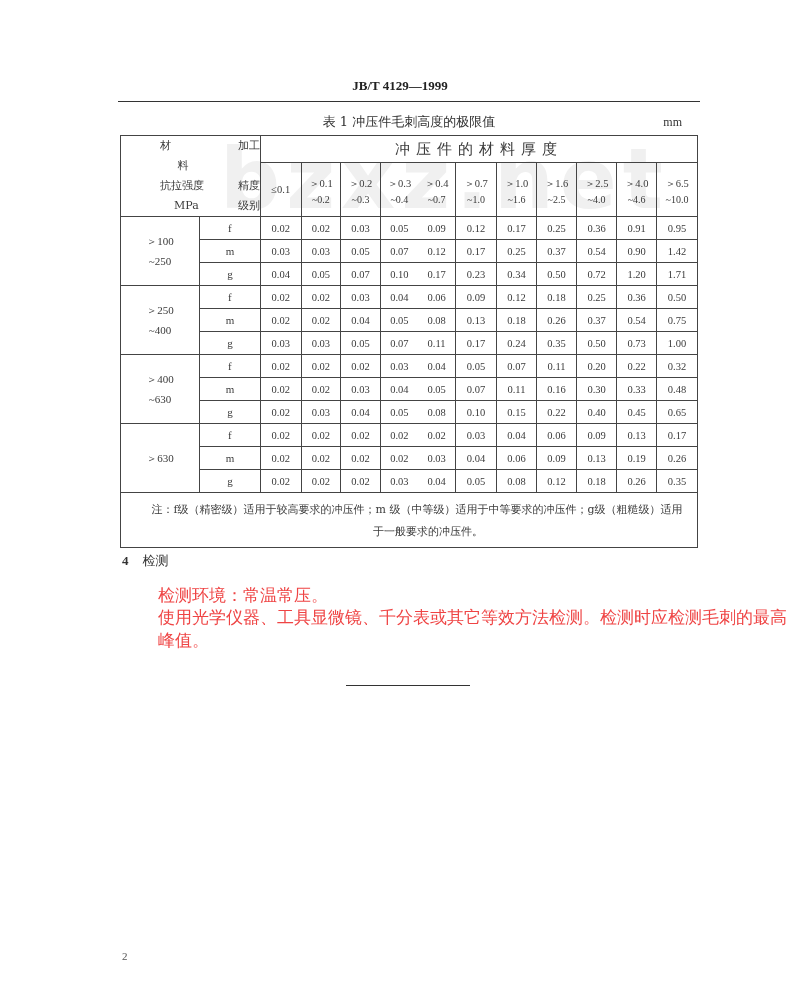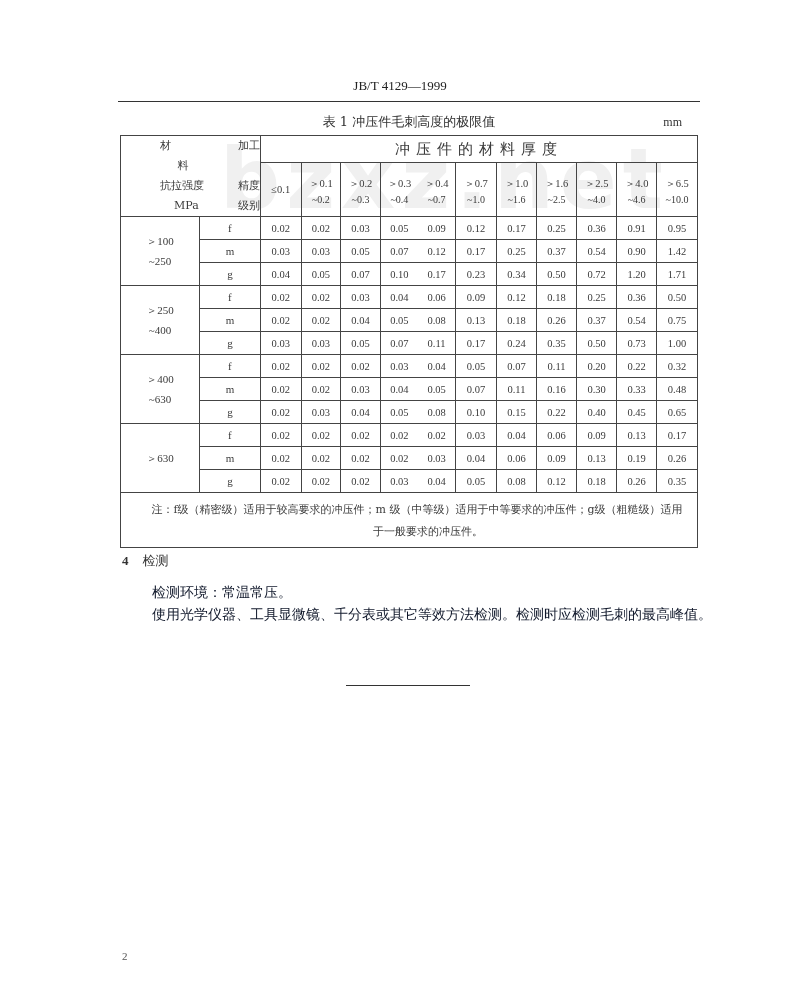--- a/index.html
+++ b/index.html
@@ -1,19 +1,19 @@
 <!DOCTYPE html>
 <html><head>
 <meta charset="utf-8">
 <style>
   html, body { margin:0; padding:0; background:#ffffff; }
   body { width:800px; height:996px; position:relative; overflow:hidden;
          font-family:"DejaVu Serif","Liberation Serif",serif; color:#2a2a2a; }
   .std-header { position:absolute; left:0; width:800px; top:78px; text-align:center;
-         font-family:"Liberation Serif",serif; font-weight:normal; font-size:13px; color:#222; }
+         font-family:"Liberation Serif",serif; font-weight:bold; font-size:13px; color:#222; }
   .header-rule { position:absolute; left:118px; width:582px; top:101px; height:0;
          border-top:1.5px solid #333; }
   .table-caption { position:absolute; left:118px; width:582px; top:113px; text-align:center;
          font-size:13px; color:#333; }
   .table-unit { position:absolute; right:118px; top:115px; font-size:12px; color:#333;
          font-family:"Liberation Serif",serif; }
   table.limits { position:absolute; left:120px; top:135px; width:578px;
          border-collapse:collapse; font-family:"Liberation Serif",serif; font-size:10.5px; color:#3a3a3a; }
   table.limits td { border:1px solid #444; text-align:center; padding:0; height:22px; }
   table.limits td.nob-r { border-right:none; }
@@ -26,21 +26,21 @@
   .range-cell { line-height:16px; font-size:10.5px; }
   .range-cell .top { display:block; padding-top:6px; }
   .range-cell .bot { display:block; font-size:10px; padding-bottom:2px; }
   .strength { line-height:20px; font-size:11px; }
   .grade { font-size:11px; }
   .note-cell { text-align:left; padding:6px 12px 4px 28px !important;
          font-family:"DejaVu Serif",serif; font-size:11px; line-height:22px; }
   .note-cell .l2 { padding-left:22px; display:block; }
   .section-title { position:absolute; left:122px; top:552px; font-size:13px; color:#333; }
   .section-title b { font-family:"Liberation Serif",serif; margin-right:14px; }
-  .para { position:absolute; left:152px; font-size:14px; color:#0f172a; }
+  .para { position:absolute; left:158px; font-size:17px; color:#ef4444; }
   .end-rule { position:absolute; left:346px; width:124px; top:685px; border-top:1.5px solid #333; }
   .page-num { position:absolute; left:122px; top:950px; font-size:11px; color:#555;
          font-family:"Liberation Serif",serif; }
   .watermark { position:absolute; left:220px; top:130px; font-family:"DejaVu Sans",sans-serif;
          font-weight:bold; font-size:84px; color:rgba(200,200,200,0.28); letter-spacing:6px;
          pointer-events:none; }
 </style>
 </head>
 <body>
 

